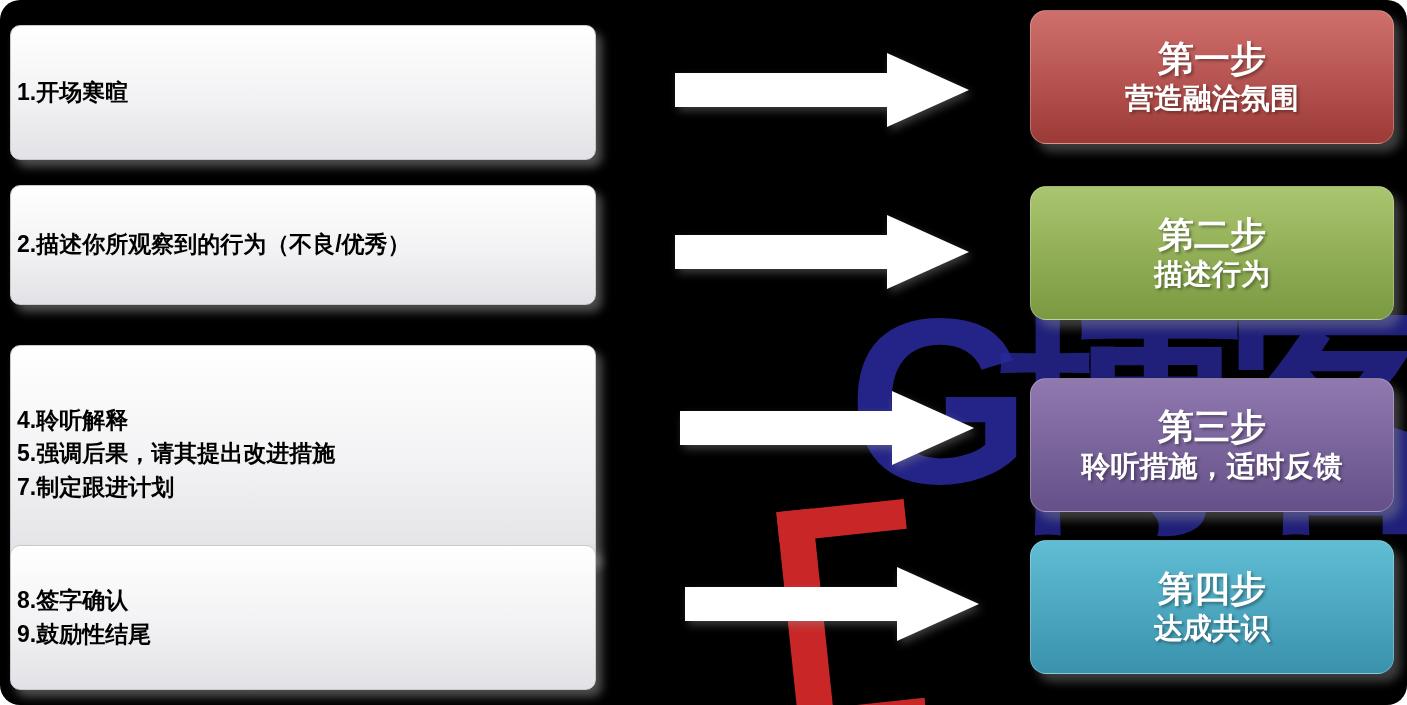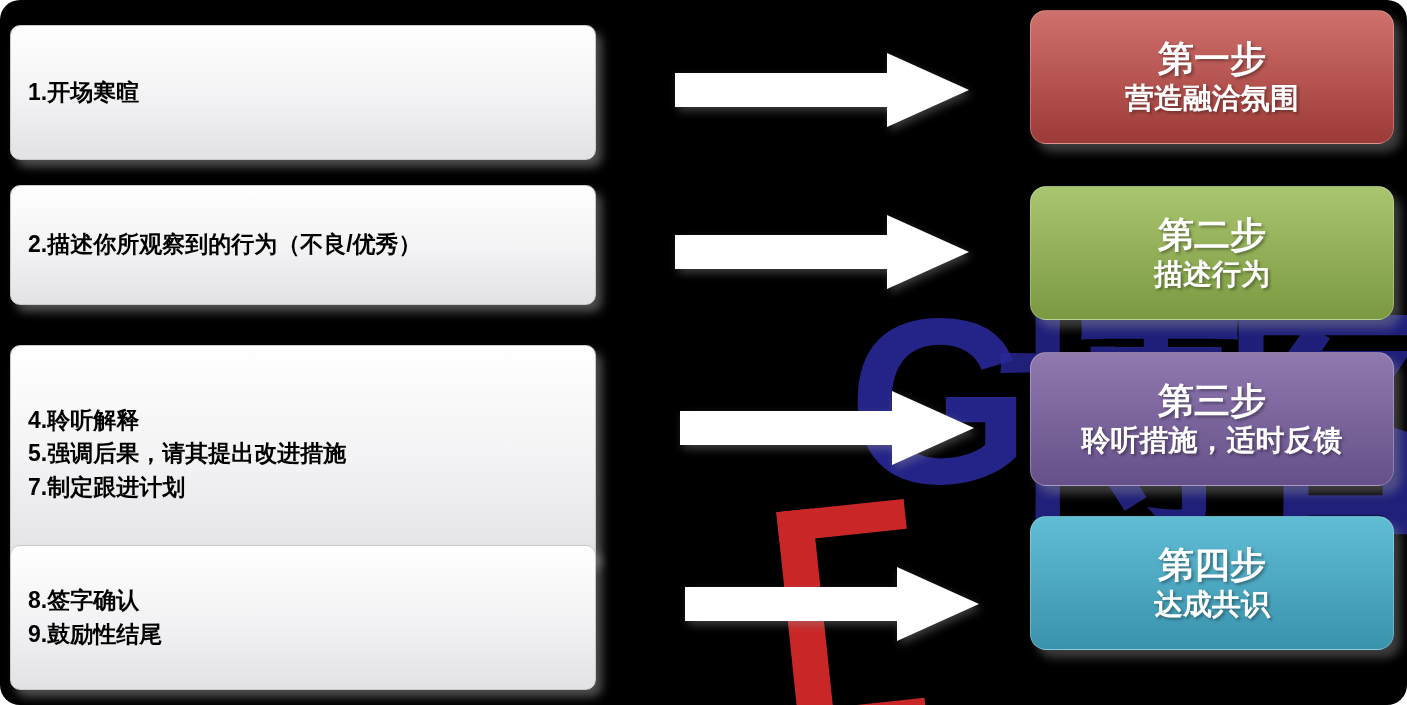--- a/index.html
+++ b/index.html
@@ -12,21 +12,21 @@
     overflow:hidden;
   }
   
   .left-box{
     position:absolute;left:10px;width:586px;
     background:linear-gradient(to bottom,#ffffff 0%,#f2f2f4 55%,#e2e2e6 100%);
     border:1px solid #c9c9cd;
     border-radius:10px;
     box-shadow:6px 7px 10px rgba(175,175,175,.45);
     display:flex;flex-direction:column;justify-content:center;
-    padding-left:17px;box-sizing:border-box;
+    padding-left:6px;box-sizing:border-box;
     z-index:3;
   }
   .left-line{
     color:#000;font-weight:bold;font-size:23px;line-height:1.45;
   }
   
   .arrow{
     position:absolute;display:flex;align-items:center;z-index:3;
     filter:drop-shadow(3px 4px 4px rgba(150,150,150,.4));
   }
@@ -116,31 +116,31 @@
 
   <div class="left-box" style="top:345px;height:218px;">
     <div class="left-line">4.聆听解释</div>
     <div class="left-line">5.强调后果，请其提出改进措施</div>
     <div class="left-line">7.制定跟进计划</div>
   </div>
   <div class="arrow" style="left:680px;top:391px;">
     <div class="shaft"></div>
     <div class="head"></div>
   </div>
-  <div class="step-box" style="top: 352px; background: linear-gradient(rgb(144, 121, 175) 0%, rgb(101, 80, 137) 100%); align-items: center;">
+  <div class="step-box" style="top: 378px; background: linear-gradient(rgb(144, 121, 175) 0%, rgb(101, 80, 137) 100%); align-items: center;">
     <div class="step-title">第三步</div>
     <div class="step-subtitle">聆听措施，适时反馈</div>
   </div>
 
   <div class="left-box" style="top:545px;height:145px;">
     <div class="left-line">8.签字确认</div>
     <div class="left-line">9.鼓励性结尾</div>
   </div>
   <div class="arrow" style="left:685px;top:567px;">
     <div class="shaft"></div>
     <div class="head"></div>
   </div>
-  <div class="step-box" style="top: 516px; background: linear-gradient(rgb(95, 189, 212) 0%, rgb(58, 146, 172) 100%);">
+  <div class="step-box" style="top: 540px; background: linear-gradient(rgb(95, 189, 212) 0%, rgb(58, 146, 172) 100%);">
     <div class="step-title">第四步</div>
     <div class="step-subtitle">达成共识</div>
   </div>
 
 </div>
 
 </body></html>

